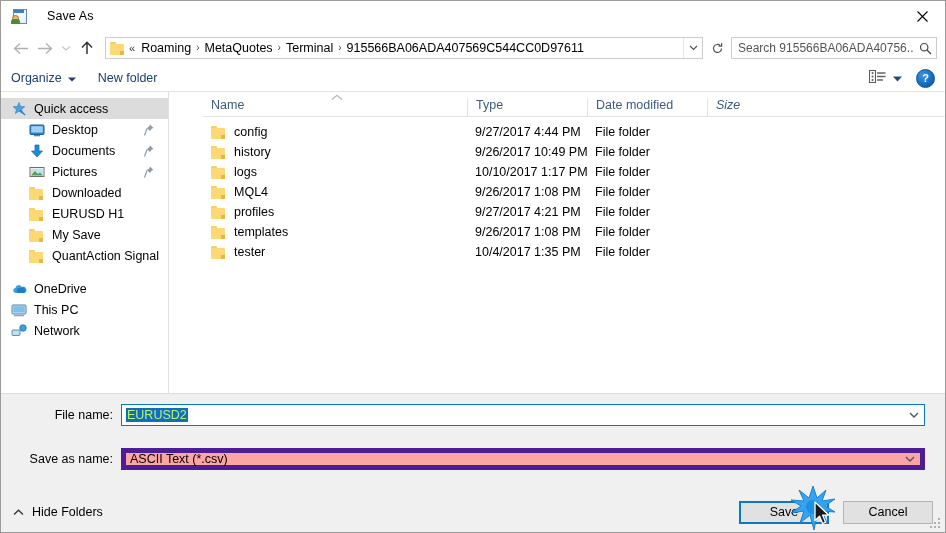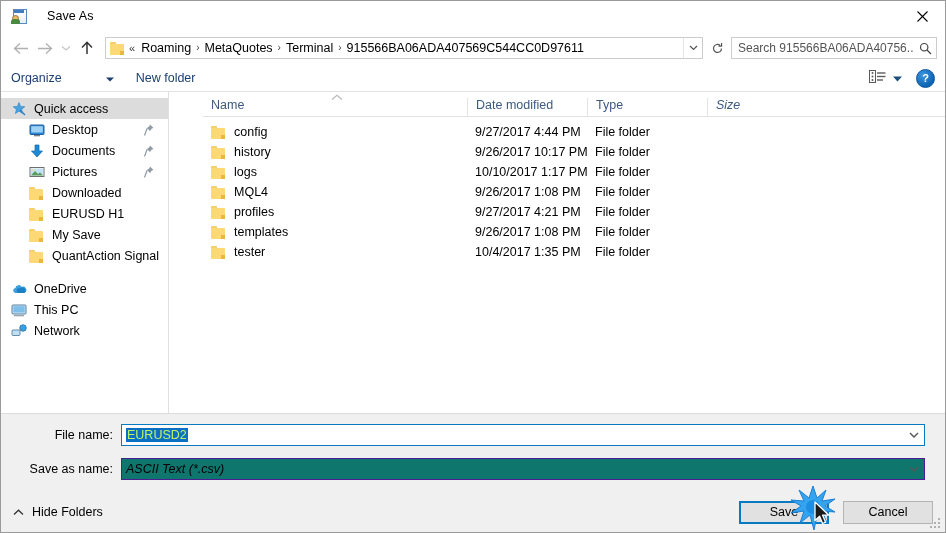--- a/index.html
+++ b/index.html
@@ -98,21 +98,21 @@
   }
   .search-ico{width:22px;flex:0 0 22px;display:flex;align-items:center;justify-content:center;}
 
   
   .toolbar{
     height:27px;flex:0 0 27px;display:flex;align-items:center;
     background:#ffffff;border-bottom:1px solid #e3e3e3;padding:0 10px;
     box-sizing:border-box;
   }
   .tb-item{
-    font-size:12.5px;color:#1b3f72;display:flex;align-items:center;margin-right:22px;gap:38px;
+    font-size:12.5px;color:#1b3f72;display:flex;align-items:center;margin-right:22px;
   }
   .tb-item .caret{margin-left:6px;}
   .tb-right{margin-left:auto;display:flex;align-items:center;}
   .viewbtn{display:flex;align-items:center;margin-right:14px;}
   .helpbtn{
     width:17px;height:17px;border-radius:50%;
     background:radial-gradient(circle at 35% 30%, #3c96e0, #0d64b4 70%);
     border:1px solid #0a549b;
     color:#fff;font-size:11px;font-weight:bold;
     display:flex;align-items:center;justify-content:center;line-height:1;
@@ -192,32 +192,32 @@
   .cell-date{width:120px;flex:0 0 120px;padding-left:8px;}
   .cell-type{width:120px;flex:0 0 120px;padding-left:8px;}
   .cell-size{width:80px;flex:0 0 80px;padding-left:8px;}
 
   
   .formarea{
     flex:0 0 62px;background:#f0f0f0;border-top:1px solid #dcdcdc;
     padding:10px 0 0 0;box-sizing:border-box;
   }
   .frow{
-    display:flex;align-items:center;height:22px;margin-bottom:12px;padding-right:20px;
+    display:flex;align-items:center;height:22px;margin-bottom:22px;padding-right:20px;
   }
   .flabel{
     width:120px;flex:0 0 120px;text-align:right;padding-right:8px;
     font-size:12.5px;color:#000;box-sizing:border-box;
   }
   .fcombo{
     flex:1 1 auto;height:22px;display:flex;align-items:center;box-sizing:border-box;
     min-width:0;
   }
   .fcombo.filename{border:1px solid #0a7ac0;background:#ffffff;}
-  .fcombo.filetype{border:1px solid #4c1d95;background:#0f766e;font-style:italic;}
+  .fcombo.filetype{border:5px solid #4c1d95;background:#fca5a5;}
   .fval{
     flex:1 1 auto;padding-left:4px;font-size:12.5px;overflow:hidden;white-space:nowrap;
   }
   .fval .sel{background:#0b6fc4;color:#bef264;padding:1px 1px;}
   .fdrop{
     width:20px;flex:0 0 20px;display:flex;align-items:center;justify-content:center;
     height:20px;
   }
 
   
@@ -522,25 +522,25 @@
     <div class="listpane">
       <div class="colhead">
         <div class="col col-name">
           <span>Name</span>
           <span class="sortcaret">
             <svg width="12" height="7" viewBox="0 0 12 7">
                 <path d="M1 5.5 L6 1.2 L11 5.5" fill="none" stroke="#b9b9b9" stroke-width="1.2"></path>
               </svg>
           </span>
         </div>
+        <div class="col col-type">
+          <span>Type</span>
+        </div>
         <div class="col col-date">
           <span>Date modified</span>
-        </div>
-        <div class="col col-type">
-          <span>Type</span>
         </div>
         <div class="col col-size">
           <span>Size</span>
         </div>
       </div>
 
       <div class="rows">
         <div class="row">
           <div class="cell cell-name">
             <span class="folder">
@@ -556,21 +556,21 @@
         </div>
         <div class="row">
           <div class="cell cell-name">
             <span class="folder">
                 <span class="tab"></span>
                 <span class="bd"></span>
                 <span class="sh"></span>
               </span>
             <span>history</span>
           </div>
-          <div class="cell cell-date">9/26/2017 10:17 PM</div>
+          <div class="cell cell-date">9/26/2017 10:49 PM</div>
           <div class="cell cell-type">File folder</div>
           <div class="cell cell-size"></div>
         </div>
         <div class="row">
           <div class="cell cell-name">
             <span class="folder">
                 <span class="tab"></span>
                 <span class="bd"></span>
                 <span class="sh"></span>
               </span>

